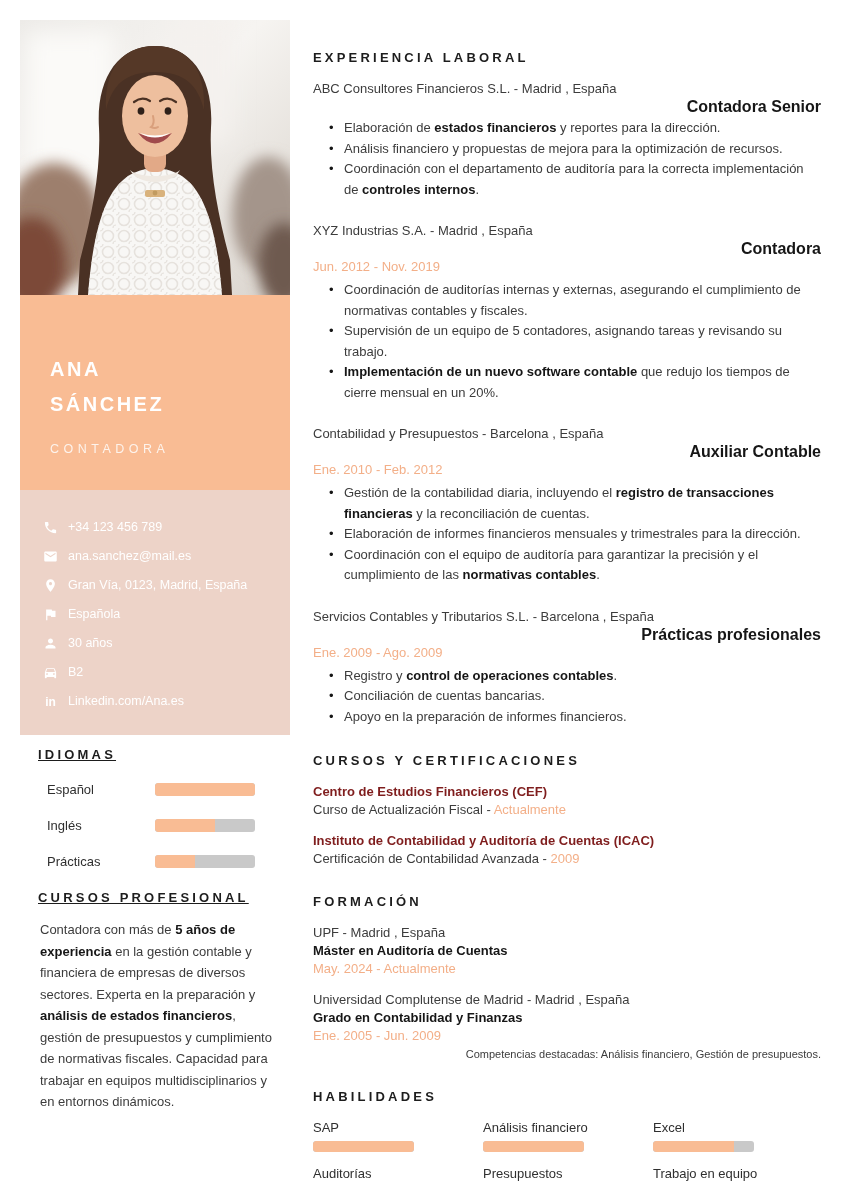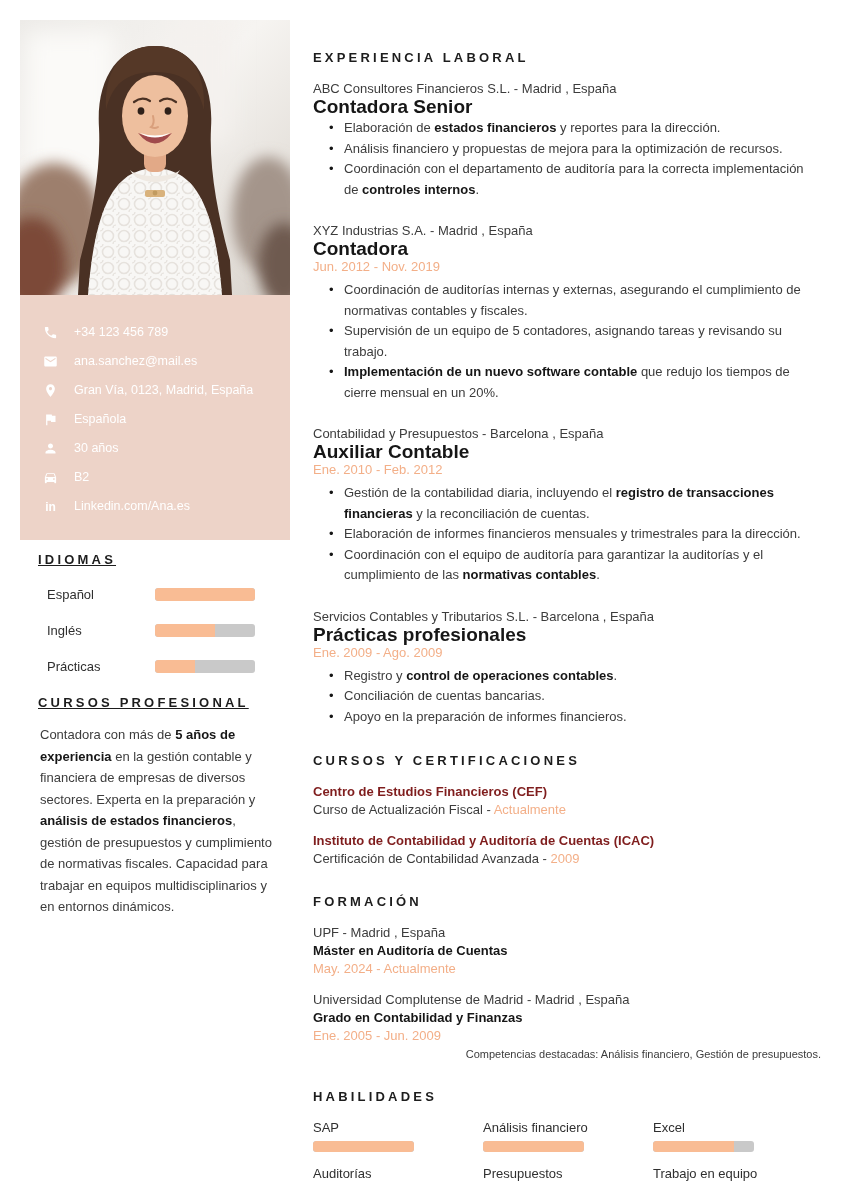--- a/index.html
+++ b/index.html
@@ -17,21 +17,21 @@
   .name-block{
     background:var(--accent);
     padding:57px 20px 34px 30px;box-sizing:border-box;min-height:185px;
   }
   .name-line{color:#ffffff;font-size:20px;font-weight:700;letter-spacing:2.5px;line-height:35px;}
   .role{color:#fdf3ec;font-size:12.5px;letter-spacing:4.5px;margin-top:20px;font-weight:400;}
   .contact-block{
     background:var(--contactBg);
     padding:30px 16px 26px 23px;box-sizing:border-box;
   }
-  .contact-row{display:flex;align-items:flex-end;margin-bottom:14px;gap:6px;}
+  .contact-row{display:flex;align-items:flex-end;margin-bottom:14px;}
   .contact-row:last-child{margin-bottom:0;}
   .contact-icon{width:15px;height:15px;flex:none;margin-right:10px;display:flex;align-items:center;justify-content:center;}
   .contact-icon svg{width:15px;height:15px;fill:#ffffff;}
   .contact-icon .in-glyph{color:#ffffff;font-size:12px;font-weight:700;line-height:1;}
   .contact-text{color:#ffffff;font-size:12.5px;line-height:15px;}
 
   .side-lower{padding:0 4px 0 18px;}
   h2.side-heading{
     font-size:13px;font-weight:700;color:#1d1d1d;letter-spacing:3.2px;
     margin:12px 0 0 0;
@@ -51,21 +51,21 @@
 
   
   .main{margin-left:23px;width:508px;padding-top:30px;box-sizing:border-box;}
   h2.main-heading{
     font-size:13px;font-weight:700;color:#1d1d1d;letter-spacing:3.2px;margin:0 0 15px 0;
   }
   .section{margin-bottom:26px;}
   .job{margin-bottom:22px;}
   .job:last-child{margin-bottom:0;}
   .job-company{font-size:13px;color:#3c3c3c;line-height:18px;}
-  .job-title{font-size:19px;font-weight:700;color:#161616;line-height:18px;}
+  .job-title{font-size:16px;font-weight:700;color:#161616;line-height:18px;text-align:right;}
   .job-dates{font-size:13px;color:var(--accentText);line-height:18px;margin-bottom:4px;}
   ul.bullets{margin:2px 0 0 0;padding:0;list-style:none;}
   ul.bullets li{
     position:relative;padding-left:31px;font-size:13px;line-height:20.5px;color:#3c3c3c;
   }
   ul.bullets li::before{
     content:"\2022";position:absolute;left:16px;top:0;color:#161616;font-size:13px;
   }
   .cert-item{margin-bottom:13px;}
   .cert-org{font-size:13px;font-weight:700;color:#7f1d1d;line-height:18px;}
@@ -129,20 +129,25 @@
         <ellipse cx="121" cy="91" rx="3.4" ry="3.8" fill="#2e2019"></ellipse>
         <ellipse cx="148" cy="91" rx="3.4" ry="3.8" fill="#2e2019"></ellipse>
         <path d="M133 96 q2 8 -2 11 q4 2 7 0" stroke="#d99f7c" stroke-width="2" fill="none" stroke-linecap="round"></path>
         <path d="M118 113 Q135 134 152 113 Q135 121 118 113 Z" fill="#a04a4c"></path>
         <path d="M120 113 Q135 122 150 113 Q135 118 120 113 Z" fill="#ffffff"></path>
         <rect x="125" y="170" width="20" height="7" rx="2" fill="#d9b27c"></rect>
         <circle cx="135" cy="173" r="2.4" fill="#c19a5f"></circle>
       </svg>
     </div>
 
+    <div class="name-block">
+      <div class="name-line">ANA</div>
+      <div class="name-line">SÁNCHEZ</div>
+      <div class="role">CONTADORA</div>
+    </div>
 
     <div class="contact-block">
         <div class="contact-row">
           <span class="contact-icon">
             <svg viewBox="0 0 24 24">
               <path d="M6.62 10.79c1.44 2.83 3.76 5.14 6.59 6.59l2.2-2.2c.27-.27.67-.36 1.02-.24 1.12.37 2.33.57 3.57.57.55 0 1 .45 1 1V20c0 .55-.45 1-1 1-9.39 0-17-7.61-17-17 0-.55.45-1 1-1h3.5c.55 0 1 .45 1 1 0 1.25.2 2.45.57 3.57.11.35.03.74-.25 1.02l-2.2 2.2z"></path>
             </svg>
           </span>
           <span class="contact-text">+34 123 456 789</span>
         </div>
@@ -246,21 +251,21 @@
               <li><span class="b">Implementación de un nuevo software contable</span><span> que redujo los tiempos de cierre mensual en un 20%.</span></li>
             </ul>
           </div>
           <div class="job">
             <div class="job-company">Contabilidad y Presupuestos - Barcelona , España</div>
             <div class="job-title">Auxiliar Contable</div>
             <div class="job-dates">Ene. 2010 - Feb. 2012</div>
             <ul class="bullets">
               <li><span>Gestión de la contabilidad diaria, incluyendo el </span><span class="b">registro de transacciones financieras</span><span> y la reconciliación de cuentas.</span></li>
               <li><span>Elaboración de informes financieros mensuales y trimestrales para la dirección.</span></li>
-              <li><span>Coordinación con el equipo de auditoría para garantizar la auditorías y el cumplimiento de las </span><span class="b">normativas contables</span><span>.</span></li>
+              <li><span>Coordinación con el equipo de auditoría para garantizar la precisión y el cumplimiento de las </span><span class="b">normativas contables</span><span>.</span></li>
             </ul>
           </div>
           <div class="job">
             <div class="job-company">Servicios Contables y Tributarios S.L. - Barcelona , España</div>
             <div class="job-title">Prácticas profesionales</div>
             <div class="job-dates">Ene. 2009 - Ago. 2009</div>
             <ul class="bullets">
               <li><span>Registro y </span><span class="b">control de operaciones contables</span><span>.</span></li>
               <li><span>Conciliación de cuentas bancarias.</span></li>
               <li><span>Apoyo en la preparación de informes financieros.</span></li>

